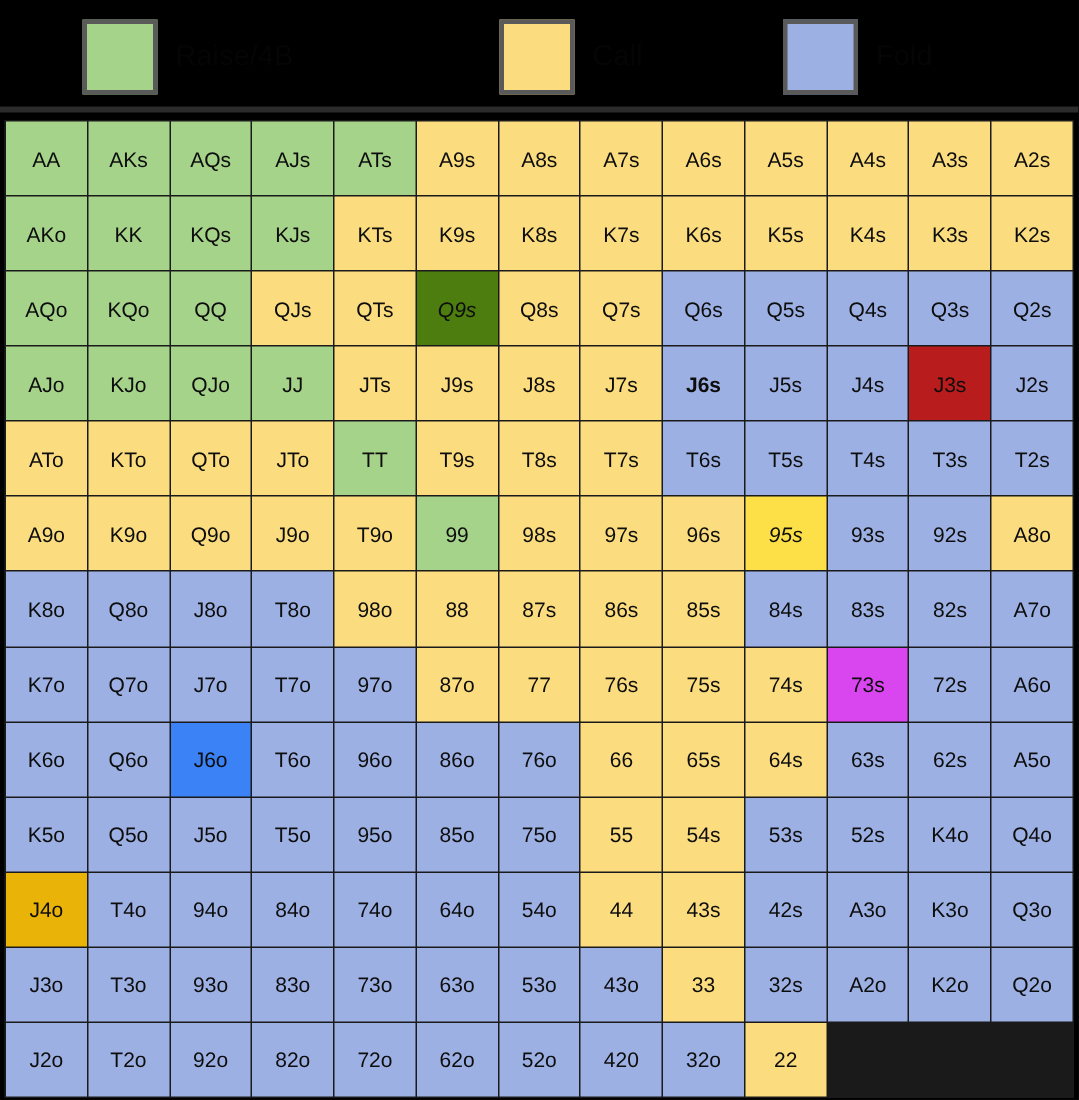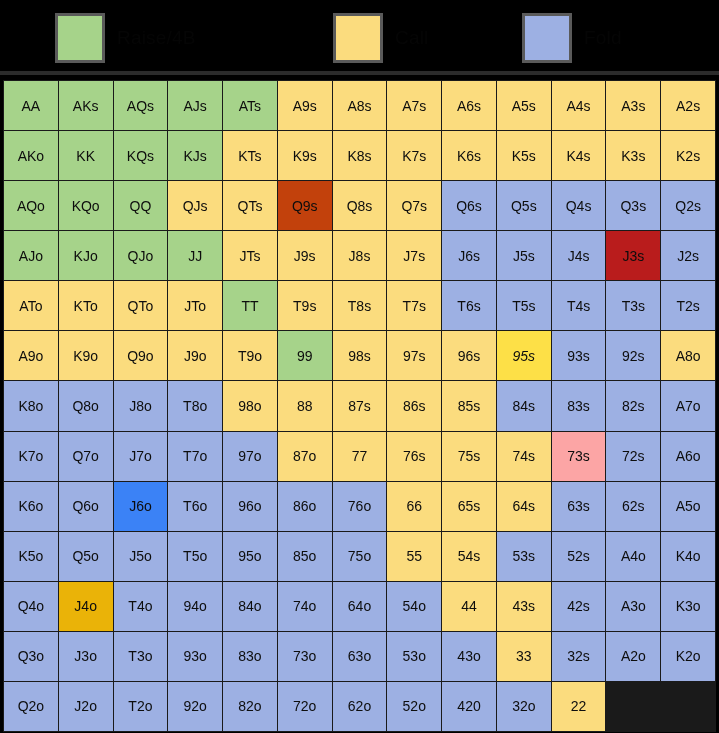--- a/index.html
+++ b/index.html
@@ -133,37 +133,37 @@
     <div class="hand-cell cat-call" style="background: rgb(251, 220, 126);">K6s</div>
     <div class="hand-cell cat-call" style="background: rgb(251, 220, 126);">K5s</div>
     <div class="hand-cell cat-call" style="background: rgb(251, 220, 126);">K4s</div>
     <div class="hand-cell cat-call" style="background: rgb(251, 220, 126);">K3s</div>
     <div class="hand-cell cat-call" style="background: rgb(251, 220, 126);">K2s</div>
     <div class="hand-cell cat-raise" style="background: rgb(166, 211, 138); text-align: center;">AQo</div>
     <div class="hand-cell cat-raise" style="background: rgb(166, 211, 138);">KQo</div>
     <div class="hand-cell cat-raise" style="background: rgb(166, 211, 138);">QQ</div>
     <div class="hand-cell cat-call" style="background: rgb(251, 220, 126);">QJs</div>
     <div class="hand-cell cat-call" style="background: rgb(251, 220, 126);">QTs</div>
-    <div class="hand-cell cat-call" style="background: #c2410c;">Q9s</div>
+    <div class="hand-cell cat-call" style="background: #4d7c0f; font-style: italic;">Q9s</div>
     <div class="hand-cell cat-call" style="background: rgb(251, 220, 126);">Q8s</div>
     <div class="hand-cell cat-call" style="background: rgb(251, 220, 126);">Q7s</div>
     <div class="hand-cell cat-fold" style="background: rgb(157, 176, 227);">Q6s</div>
     <div class="hand-cell cat-fold" style="background: rgb(157, 176, 227);">Q5s</div>
     <div class="hand-cell cat-fold" style="background: rgb(157, 176, 227);">Q4s</div>
     <div class="hand-cell cat-fold" style="background: rgb(157, 176, 227);">Q3s</div>
     <div class="hand-cell cat-fold" style="background: rgb(157, 176, 227);">Q2s</div>
     <div class="hand-cell cat-raise" style="background: rgb(166, 211, 138);">AJo</div>
     <div class="hand-cell cat-raise" style="background: rgb(166, 211, 138);">KJo</div>
     <div class="hand-cell cat-raise" style="background: rgb(166, 211, 138);">QJo</div>
     <div class="hand-cell cat-raise" style="background: rgb(166, 211, 138);">JJ</div>
     <div class="hand-cell cat-call" style="background: rgb(251, 220, 126);">JTs</div>
     <div class="hand-cell cat-call" style="background: rgb(251, 220, 126);">J9s</div>
     <div class="hand-cell cat-call" style="background: rgb(251, 220, 126);">J8s</div>
     <div class="hand-cell cat-call" style="background: rgb(251, 220, 126);">J7s</div>
-    <div class="hand-cell cat-fold" style="background: rgb(157, 176, 227);">J6s</div>
+    <div class="hand-cell cat-fold" style="background: rgb(157, 176, 227); font-weight: bold;">J6s</div>
     <div class="hand-cell cat-fold" style="background: rgb(157, 176, 227);">J5s</div>
     <div class="hand-cell cat-fold" style="background: rgb(157, 176, 227);">J4s</div>
     <div class="hand-cell cat-fold" style="background: #b91c1c;">J3s</div>
     <div class="hand-cell cat-fold" style="background: rgb(157, 176, 227);">J2s</div>
     <div class="hand-cell cat-call" style="background: rgb(251, 220, 126);">ATo</div>
     <div class="hand-cell cat-call" style="background: rgb(251, 220, 126);">KTo</div>
     <div class="hand-cell cat-call" style="background: rgb(251, 220, 126);">QTo</div>
     <div class="hand-cell cat-call" style="background: rgb(251, 220, 126);">JTo</div>
     <div class="hand-cell cat-raise" style="background: rgb(166, 211, 138);">TT</div>
     <div class="hand-cell cat-call" style="background: rgb(251, 220, 126);">T9s</div>
@@ -203,21 +203,21 @@
     <div class="hand-cell cat-fold" style="background: rgb(157, 176, 227);">K7o</div>
     <div class="hand-cell cat-fold" style="background: rgb(157, 176, 227);">Q7o</div>
     <div class="hand-cell cat-fold" style="background: rgb(157, 176, 227);">J7o</div>
     <div class="hand-cell cat-fold" style="background: rgb(157, 176, 227);">T7o</div>
     <div class="hand-cell cat-fold" style="background: rgb(157, 176, 227);">97o</div>
     <div class="hand-cell cat-call" style="background: rgb(251, 220, 126);">87o</div>
     <div class="hand-cell cat-call" style="background: rgb(251, 220, 126);">77</div>
     <div class="hand-cell cat-call" style="background: rgb(251, 220, 126);">76s</div>
     <div class="hand-cell cat-call" style="background: rgb(251, 220, 126);">75s</div>
     <div class="hand-cell cat-call" style="background: rgb(251, 220, 126);">74s</div>
-    <div class="hand-cell cat-fold" style="background: #fca5a5; text-align: center;">73s</div>
+    <div class="hand-cell cat-fold" style="background: #d946ef; text-align: center;">73s</div>
     <div class="hand-cell cat-fold" style="background: rgb(157, 176, 227);">72s</div>
     <div class="hand-cell cat-fold" style="background: rgb(157, 176, 227);">A6o</div>
     <div class="hand-cell cat-fold" style="background: rgb(157, 176, 227);">K6o</div>
     <div class="hand-cell cat-fold" style="background: rgb(157, 176, 227);">Q6o</div>
     <div class="hand-cell cat-fold" style="background: #3b82f6;">J6o</div>
     <div class="hand-cell cat-fold" style="background: rgb(157, 176, 227);">T6o</div>
     <div class="hand-cell cat-fold" style="background: rgb(157, 176, 227);">96o</div>
     <div class="hand-cell cat-fold" style="background: rgb(157, 176, 227);">86o</div>
     <div class="hand-cell cat-fold" style="background: rgb(157, 176, 227);">76o</div>
     <div class="hand-cell cat-call" style="background: rgb(251, 220, 126);">66</div>
@@ -230,21 +230,20 @@
     <div class="hand-cell cat-fold" style="background: rgb(157, 176, 227);">Q5o</div>
     <div class="hand-cell cat-fold" style="background: rgb(157, 176, 227);">J5o</div>
     <div class="hand-cell cat-fold" style="background: rgb(157, 176, 227);">T5o</div>
     <div class="hand-cell cat-fold" style="background: rgb(157, 176, 227);">95o</div>
     <div class="hand-cell cat-fold" style="background: rgb(157, 176, 227);">85o</div>
     <div class="hand-cell cat-fold" style="background: rgb(157, 176, 227);">75o</div>
     <div class="hand-cell cat-call" style="background: rgb(251, 220, 126);">55</div>
     <div class="hand-cell cat-call" style="background: rgb(251, 220, 126);">54s</div>
     <div class="hand-cell cat-fold" style="background: rgb(157, 176, 227);">53s</div>
     <div class="hand-cell cat-fold" style="background: rgb(157, 176, 227);">52s</div>
-    <div class="hand-cell cat-fold" style="background: rgb(157, 176, 227);">A4o</div>
     <div class="hand-cell cat-fold" style="background: rgb(157, 176, 227);">K4o</div>
     <div class="hand-cell cat-fold" style="background: rgb(157, 176, 227);">Q4o</div>
     <div class="hand-cell cat-fold" style="background: #eab308; text-align: right;">J4o</div>
     <div class="hand-cell cat-fold" style="background: rgb(157, 176, 227);">T4o</div>
     <div class="hand-cell cat-fold" style="background: rgb(157, 176, 227);">94o</div>
     <div class="hand-cell cat-fold" style="background: rgb(157, 176, 227);">84o</div>
     <div class="hand-cell cat-fold" style="background: rgb(157, 176, 227);">74o</div>
     <div class="hand-cell cat-fold" style="background: rgb(157, 176, 227);">64o</div>
     <div class="hand-cell cat-fold" style="background: rgb(157, 176, 227);">54o</div>
     <div class="hand-cell cat-call" style="background: rgb(251, 220, 126);">44</div>

